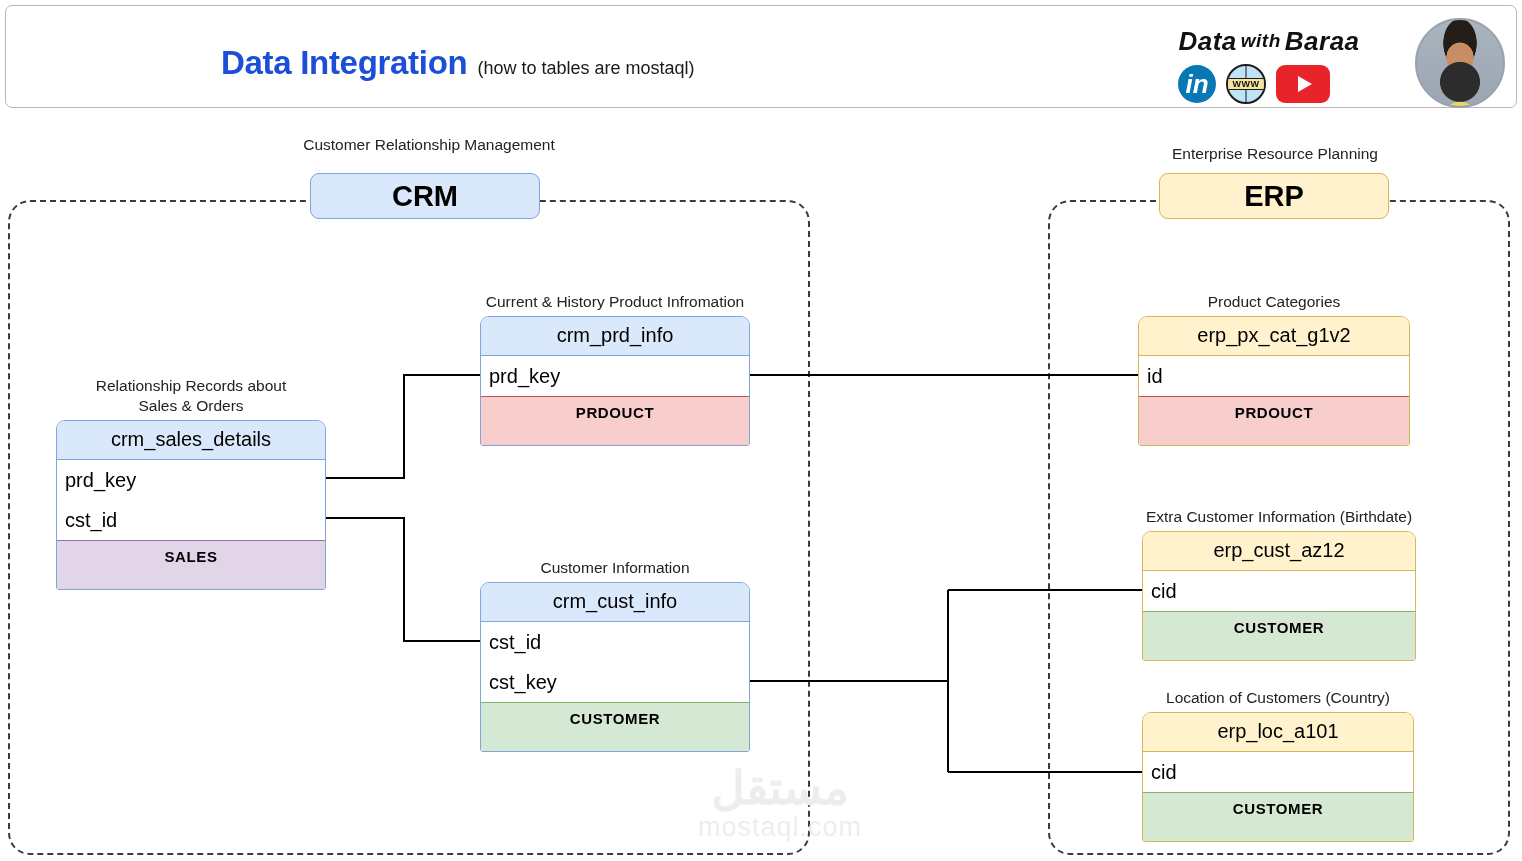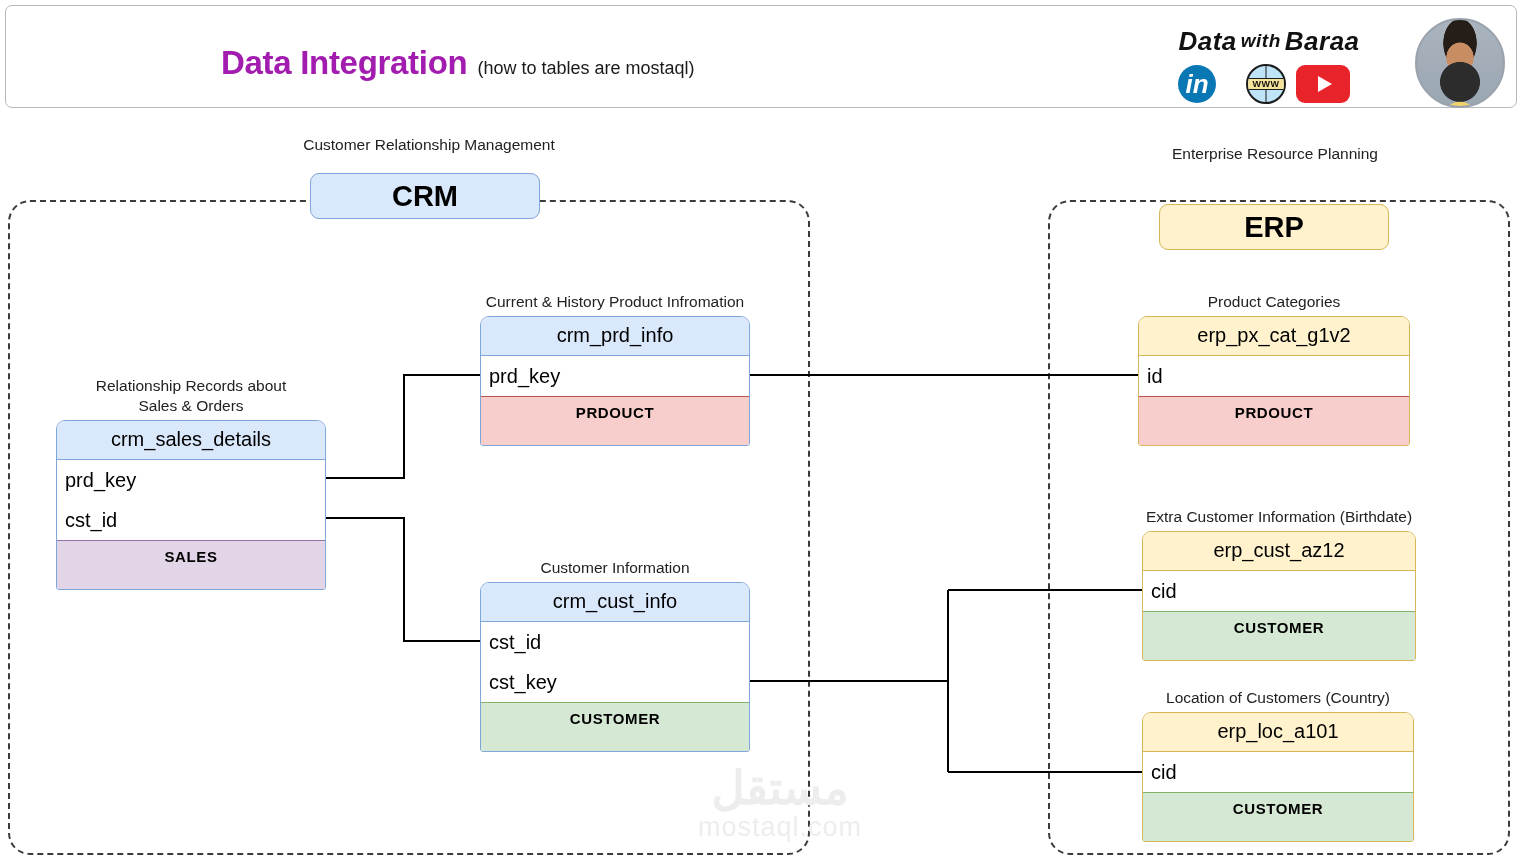--- a/index.html
+++ b/index.html
@@ -16,21 +16,21 @@
     position: absolute; left: 5px; top: 5px;
     width: 1512px; height: 103px;
     border: 1px solid #b8b8b8; border-radius: 7px;
     background: #ffffff;
   }
   .title-wrap {
     position: absolute; left: 215px; top: 38px;
     display: flex; align-items: baseline; gap: 10px;
     white-space: nowrap;
   }
-  .title-main { font-size: 33px; font-weight: bold; color: #a21caf; letter-spacing: -0.3px; }
+  .title-main { font-size: 33px; font-weight: bold; color: #1d4ed8; letter-spacing: -0.3px; }
   .title-sub  { font-size: 18px; color: #1a1a1a; }
 
   
   .brand {
     position: absolute; left: 1148px; top: 16px;
     width: 230px; height: 80px;
   }
   .brand-word {
     position: absolute; left: 0; top: 0;
     width: 230px; height: 38px;
@@ -49,21 +49,21 @@
     width: 38px; height: 38px; border-radius: 50%;
     background: #0a77b5; color: #fff;
     font-size: 26px; font-weight: bold; font-style: italic;
     display: flex; align-items: center; justify-content: center;
     line-height: 1;
   }
   .ico-www {
     width: 40px; height: 40px; border-radius: 50%;
     background: #bfe4f7; border: 2px solid #1b1b1b;
     position: relative; overflow: hidden;
-    display: flex; align-items: center; justify-content: center; margin-left: 20px;
+    display: flex; align-items: center; justify-content: center;
   }
   .ico-www::before, .ico-www::after {
     content: ""; position: absolute; left: 50%; top: -1px;
     width: 1px; height: 42px; background: #1b1b1b;
     transform: translateX(-50%);
   }
   .ico-www::after { width: 42px; height: 1px; left: -1px; top: 50%; transform: translateY(-50%); }
   .www-band {
     position: relative; z-index: 2;
     background: #f4e39a; border-top: 1px solid #1b1b1b; border-bottom: 1px solid #1b1b1b;
@@ -109,21 +109,21 @@
     text-align: center; white-space: nowrap;
   }
   .sys-chip {
     position: absolute; border-radius: 9px;
     display: flex; align-items: center; justify-content: center;
     font-size: 29px; font-weight: bold; color: #000;
   }
   #crm-chip { left: 310px;  top: 173px; width: 230px; height: 46px;
               background: #dae8fc; border: 1px solid #7ea6d8; }
   #erp-chip { left: 1159px; top: 173px; width: 230px; height: 46px;
-              background: #fff2cc; border: 1px solid #d6b656; margin-top: 31px; }
+              background: #fff2cc; border: 1px solid #d6b656; }
   #crm-cap { left: 283px;  top: 136px; width: 292px; }
   #erp-cap { left: 1130px; top: 145px; width: 290px; }
 
   
   .tbl { position: absolute; }
   .tbl-cap {
     position: absolute; bottom: 100%; left: 50%;
     transform: translateX(-50%); margin-bottom: 5px;
     font-size: 15.5px; color: #222; white-space: nowrap; text-align: center;
     line-height: 1.25;

